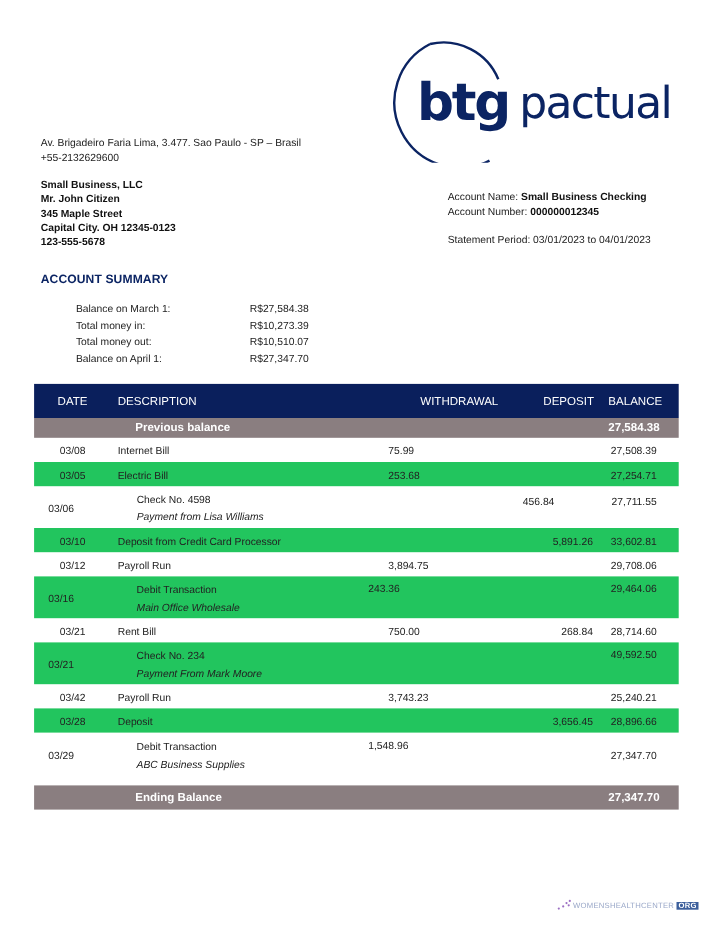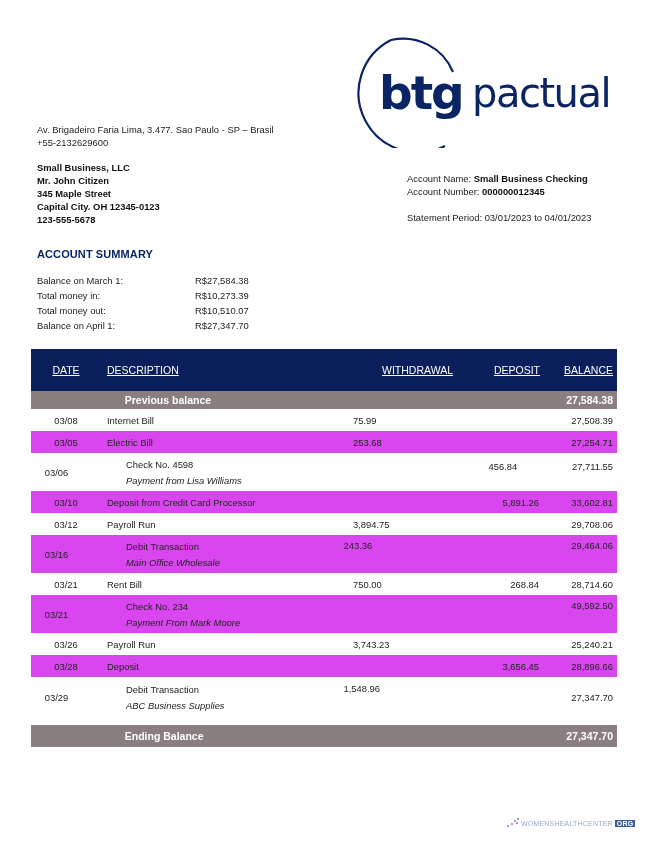--- a/index.html
+++ b/index.html
@@ -11,46 +11,46 @@
 
     .bank-addr { position: absolute; left: 37px; top: 123px; font-size: 9.4px; line-height: 13px; color: #222; }
     .client { position: absolute; left: 37px; top: 161px; font-size: 9.4px; line-height: 13px; font-weight: bold; color: #111; }
 
     .acct { position: absolute; left: 407px; top: 172px; font-size: 9.4px; line-height: 13px; color: #222; }
     .acct b { font-weight: bold; color: #111; }
     .acct .period { margin-top: 13px; }
 
     .summary-title { position: absolute; left: 37px; top: 248px; font-size: 11px; font-weight: bold; color: #0b2463; letter-spacing: 0.1px; }
     .summary { position: absolute; left: 37px; top: 273px; font-size: 9.4px; line-height: 15px; color: #222; }
-    .summary .row { display: flex; }
+    .summary .row { display: flex; margin-left: 32px; }
     .summary .lbl { width: 158px; }
     .summary .val { width: 80px; }
 
     .tbl { position: absolute; left: 31px; top: 349px; width: 586px; }
     .tbl .r { display: flex; align-items: center; width: 586px; font-size: 9.4px; color: #222; }
     .tbl .c-date { width: 70px; text-align: center; }
     .tbl .c-desc { width: 252px; padding-left: 6px; }
     .tbl .c-wd { width: 100px; text-align: left; }
     .tbl .c-dep { width: 100px; text-align: right; padding-right: 14px; }
-    .tbl .c-bal { width: 64px; text-align: right; padding-right: 4px; }
-
-    .tbl .hdr { height: 42px; background: #0a1f5c; color: #ffffff; font-size: 10.5px; text-decoration: underline; }
+    .tbl .c-bal { width: 64px; text-align: right; padding-right: 20px; }
+
+    .tbl .hdr { height: 31px; background: #0a1f5c; color: #ffffff; font-size: 10.5px; }
     .tbl .hdr .c-dep { text-align: right; padding-right: 13px; }
     .tbl .hdr .c-wd { padding-left: 0; text-align: right; }
     .tbl .band { height: 18px; background: #8a7e80; color: #ffffff; font-weight: bold; font-size: 10.5px; gap: 36px; }
     .tbl .band.end { margin-top: 8px; height: 22px; }
 
     .tbl .tx { height: 22px; }
     .tbl .tx.two { height: 33px; align-items: stretch; }
     .tbl .tx.two .c-date { display: flex; align-items: center; justify-content: center; }
     .tbl .tx.two .c-desc { display: flex; flex-direction: column; justify-content: center; }
     .tbl .tx.two .sub { font-style: italic; margin-top: 5px; }
     .tbl .tx.two .top-al { padding-top: 5px; }
     .tbl .tx.two .mid-al { display: flex; align-items: center; justify-content: flex-end; }
-    .tbl .tx.alt { background: #d946ef; }
+    .tbl .tx.alt { background: #22c55e; }
     .tbl .tx.tall { height: 38px; gap: 38px; }
 
     .watermark { position: absolute; left: 507px; top: 818px; display: flex; align-items: center; font-size: 7px; color: #9aa8c8; letter-spacing: 0.2px; }
     .watermark .dots { width: 12px; height: 10px; position: relative; margin-right: 2px; }
     .watermark .dots i { position: absolute; width: 2px; height: 2px; border-radius: 50%; background: #9c6fc3; }
     .watermark .org { background: #3c5f9c; color: #fff; padding: 0 2px; margin-left: 2px; font-weight: bold; }
   </style>
 </head>
 <body>
 
@@ -186,21 +186,21 @@
     <div class="c-desc">
       <div>Check No. 234</div>
       <div class="sub">Payment From Mark Moore</div>
     </div>
     <div class="c-wd top-al"></div>
     <div class="c-dep top-al"></div>
     <div class="c-bal top-al">49,592.50</div>
   </div>
 
   <div class="r tx">
-    <div class="c-date">03/26</div>
+    <div class="c-date">03/42</div>
     <div class="c-desc">Payroll Run</div>
     <div class="c-wd">3,743.23</div>
     <div class="c-dep"></div>
     <div class="c-bal">25,240.21</div>
   </div>
 
   <div class="r tx alt">
     <div class="c-date">03/28</div>
     <div class="c-desc">Deposit</div>
     <div class="c-wd"></div>

